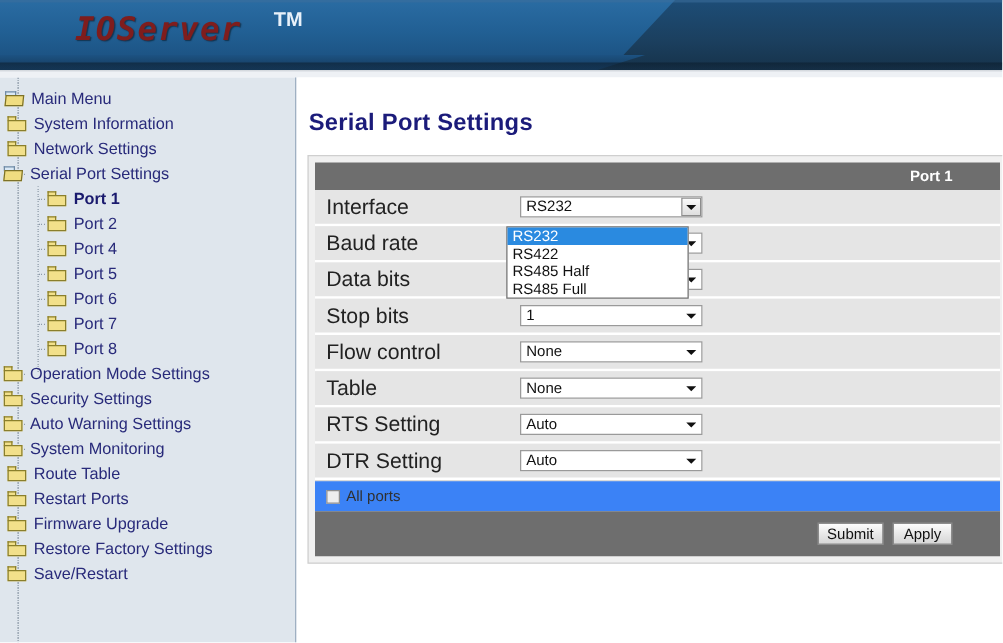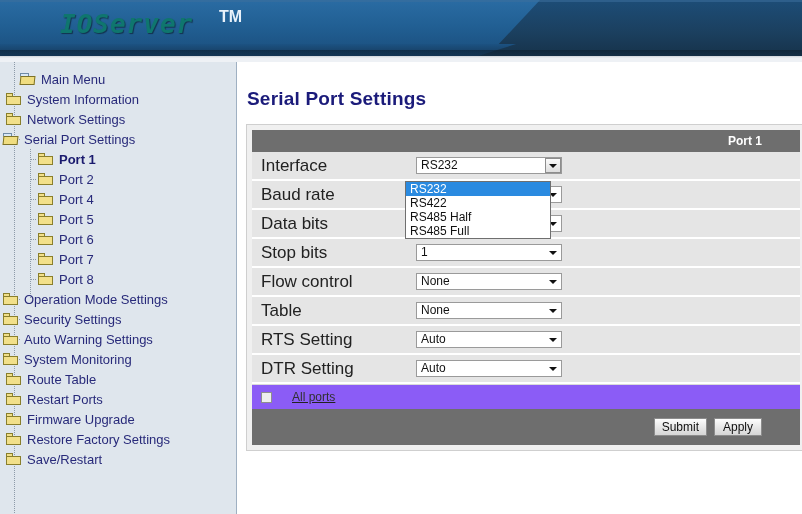--- a/index.html
+++ b/index.html
@@ -67,21 +67,21 @@
   }
   .logo {
     position: absolute;
     left: 60px;
     top: 9px;
     font-family: "DejaVu Sans Mono", monospace;
     font-style: italic;
     font-weight: bold;
     font-size: 26px;
     letter-spacing: 1px;
-    color: #0f766e;
+    color: #7f1d1d;
     text-shadow: 1px 1px 1px rgba(0,0,0,.45);
     white-space: nowrap;
   }
   .logo-tm {
     position: absolute;
     left: 186px;
     top: 8px;
     font-family: Liberation Sans, sans-serif;
     font-size: 16px;
     font-weight: bold;
@@ -109,21 +109,21 @@
     white-space: nowrap;
     font-family: "Liberation Sans", sans-serif;
     font-size: 13px;
     color: #2b2b77;
     cursor: default;
   }
   .tree-node .label {
     color: #282a7a;
     vertical-align: middle;
   }
-  .tree-node.level0 { padding-left: 18px; }
+  .tree-node.level0 { padding-left: 2px; }
   .tree-node.level1 { padding-left: 4px; }
   .tree-node.level2 { padding-left: 36px; }
   .tree-node.selected .label { font-weight: bold; color: #1a1a6e; }
 
   .expander {
     display: inline-block;
     width: 9px;
     height: 9px;
     border: 1px solid #7b8794;
     background: #f7f8fa;
@@ -343,26 +343,25 @@
     cursor: default;
   }
   .dropdown-list .opt.selected {
     background: #2a8ae0;
     color: #ffffff;
   }
 
   .allports-row {
     height: 24px;
     padding-left: 9px;
-    background: #8b5cf6;
+    background: #3b82f6;
     display: flex;
     align-items: center;
-    gap: 20px;
+    gap: 5px;
     border-top: 1px solid #dadada;
-    text-decoration: underline;
   }
   .chk {
     width: 11px;
     height: 11px;
     background: #eeeeee;
     border: 1px solid #8e8e8e;
     box-sizing: border-box;
     display: inline-block;
   }
   .allports-label {

